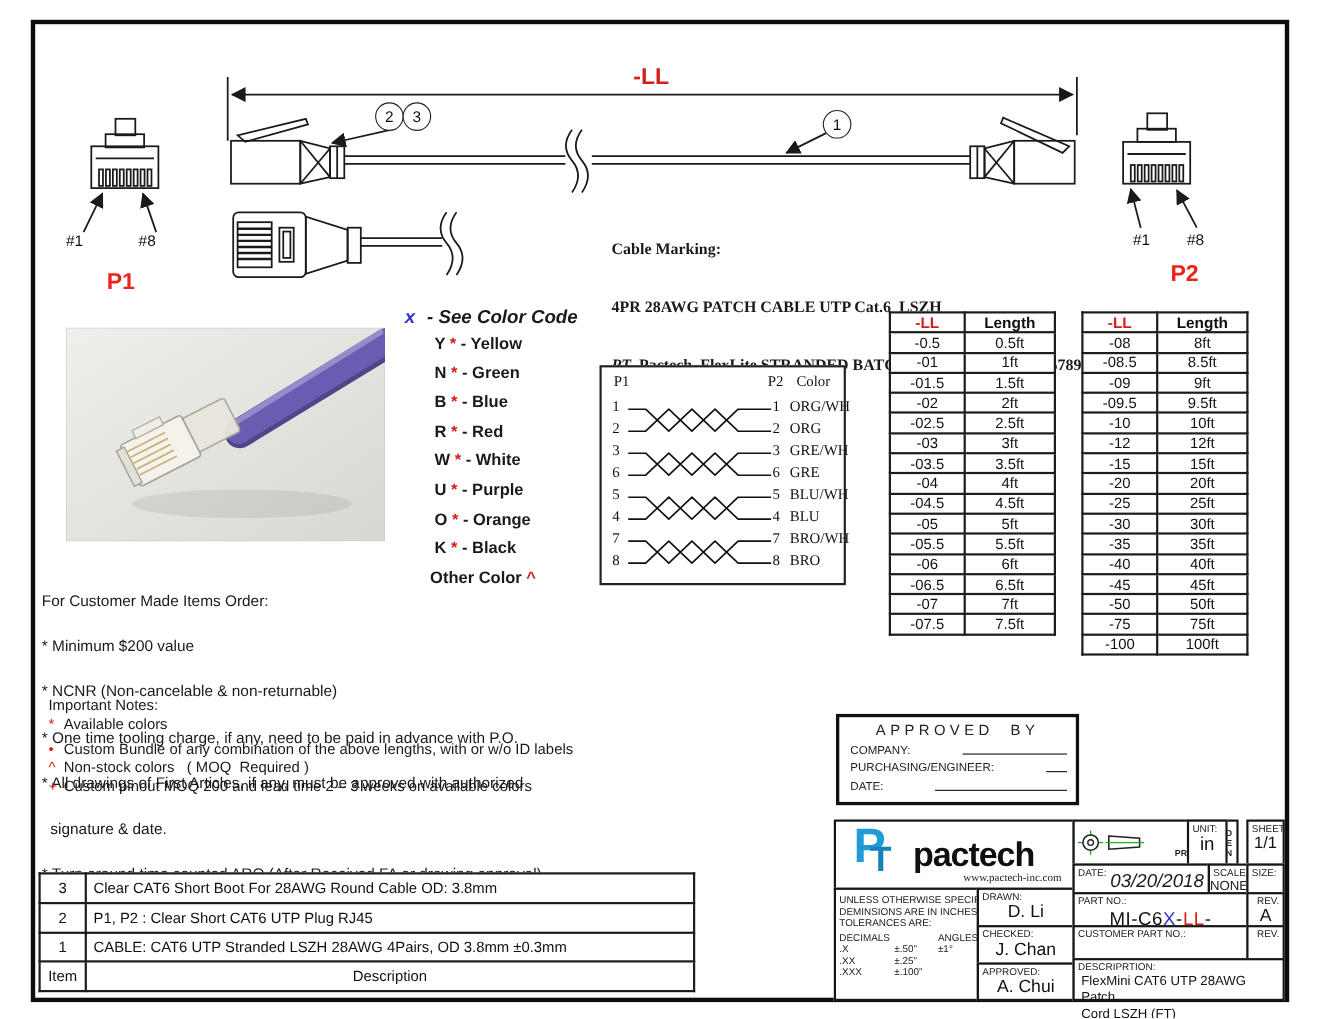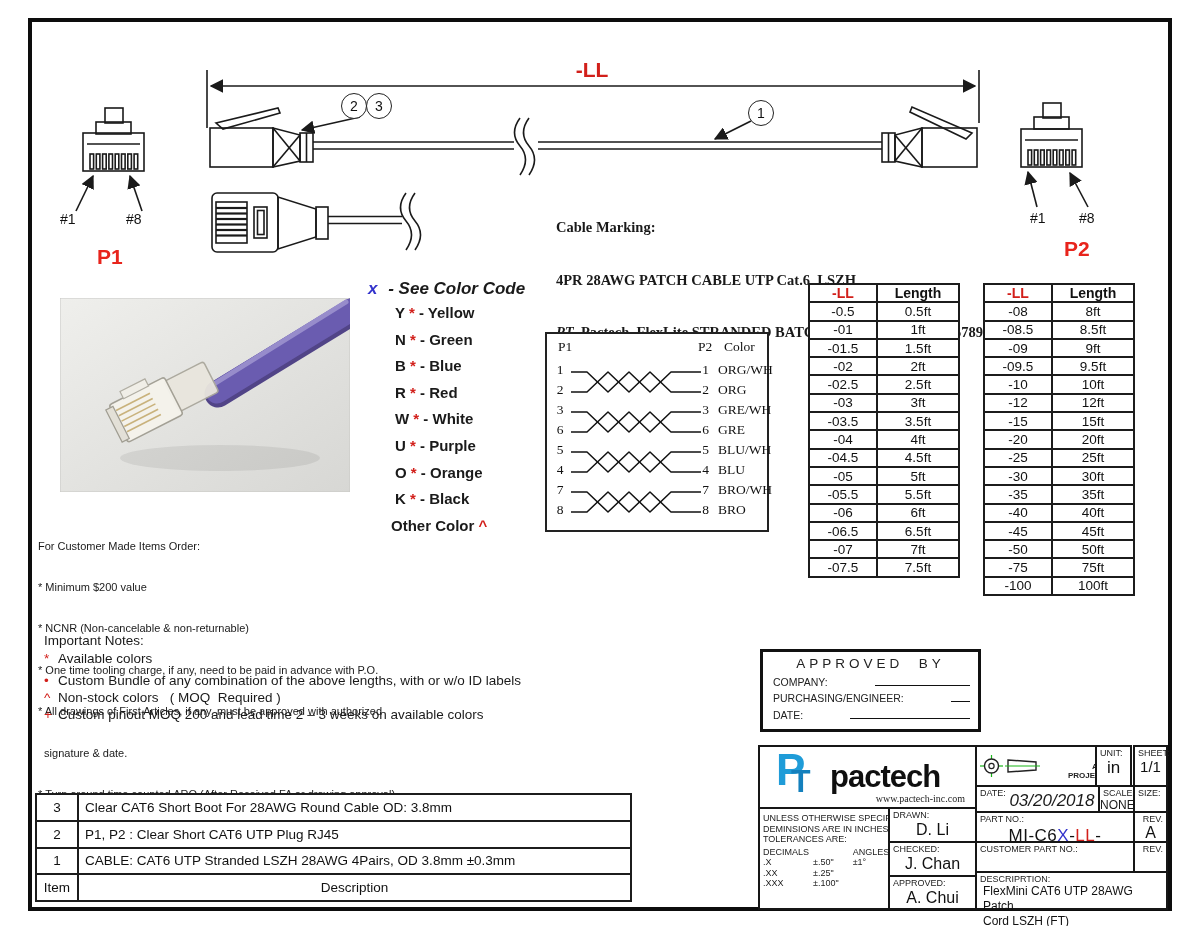--- a/index.html
+++ b/index.html
@@ -40,21 +40,21 @@
 
   
   table.lt{border-collapse:collapse;table-layout:fixed;background:#fff;}
   table.lt td{border:2px solid #1c1c1c;text-align:center;font-size:13.5px;height:16.3px;padding:0;color:#111;}
   table.lt td:first-child{width:66px;}
   table.lt td:last-child{width:80px;}
   table.lt tr:first-child td{font-weight:bold;font-size:14px;}
   table.lt tr:first-child td:first-child{color:var(--red);}
 
   
-  .cust-notes{font-size:11px;line-height:13.8px;white-space:pre;}
+  .cust-notes{font-size:14px;line-height:13.8px;white-space:pre;}
   .imp-title{font-size:13.5px;}
   .imp-item{font-size:13.5px;white-space:pre;}
   .imp-item .mk{color:var(--red);display:inline-block;width:14px;}
 
   
   .appr{left:760px;top:649px;width:215px;height:77px;border:3px solid #111;background:#fff;}
   .appr .ttl{text-align:center;font-size:13.5px;letter-spacing:4px;margin-top:4px;color:#222;}
   .appr .row{display:flex;align-items:flex-end;margin:3.5px 8px 0 10px;font-size:10.5px;color:#222;gap:43px;}
   .appr .row .ln{flex:1;border-bottom:1.6px solid #111;margin:0 0 2px 4px;height:10px;}
 
@@ -570,21 +570,21 @@
           <polygon points="28,7 56,9 56,17 28,19" fill="#fff" stroke="#222" stroke-width="1.4"></polygon>
           <line x1="25" y1="13" x2="60" y2="13" stroke="#1ab519" stroke-width="1.2"></line>
         </svg>
         <div class="proj-lbls">
           <div>THIRD</div>
           <div>ANGLE</div>
           <div>PROJECTION</div>
         </div>
       </div>
     </div>
-    <div class="cell" style="left:337px;top:0;width:37px;height:42px;">
+    <div class="cell" style="left:321px;top:0;width:37px;height:42px;">
       <span class="lbl">UNIT:</span>
       <div class="bigval">in</div>
     </div>
     <div class="cell" style="left:375px;top:0;width:35px;height:42px;">
       <span class="lbl">SHEET:</span>
       <div class="bigval" style="font-size:15px;">1/1</div>
     </div>
 
     <div class="cell" style="left:217px;top:40px;width:125px;height:28px;">
       <span class="lbl" style="float:left;">DATE:</span>

